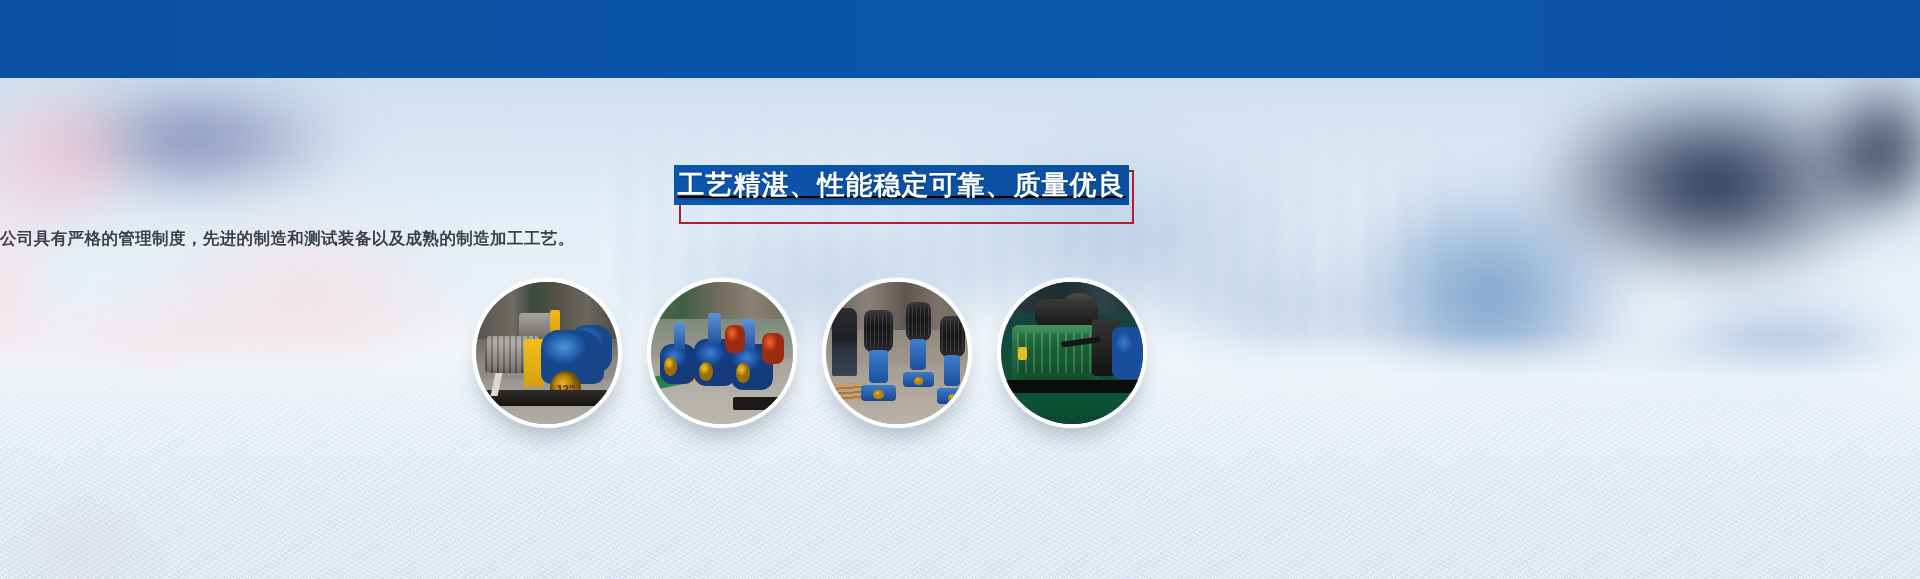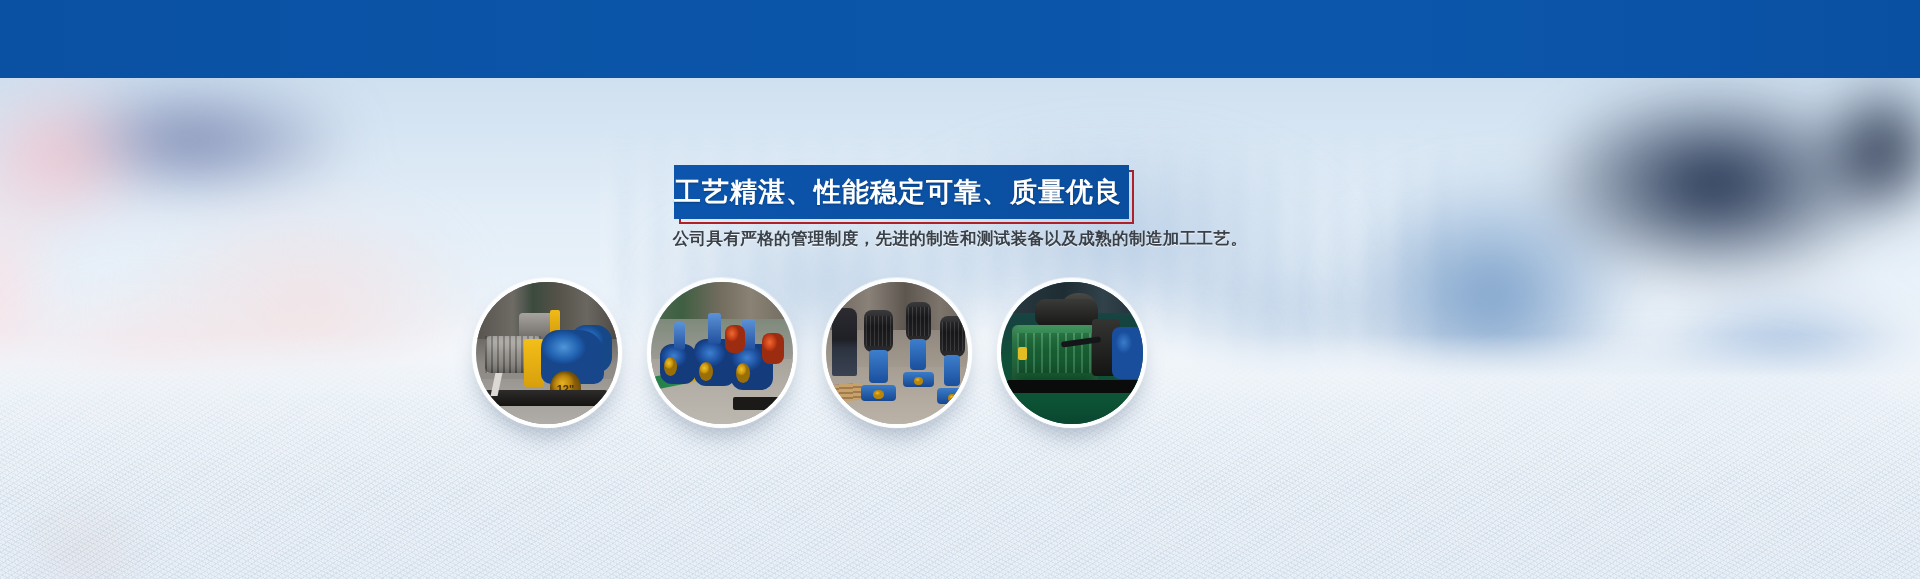--- a/index.html
+++ b/index.html
@@ -112,34 +112,35 @@
   .copy{position:absolute;left:0;top:78px;width:1920px;height:501px;z-index:30;}
 
   .headline-wrap{
     position:absolute;left:674px;top:87px;width:455px;height:54px;
   }
   .headline-shadow{
     position:absolute;left:5px;top:5px;width:455px;height:54px;
     border:2px solid #b02028;border-top-color:#8d2730;box-sizing:border-box;
   }
   .headline{
-    position:absolute;left:0;top:0;width:455px;height:54px;
+    position:absolute;left:0;top:0;width:455px;height:40px;
     background:#0b52a6;
     background-image:linear-gradient(90deg,#0c55ad 0%,#0b51a4 55%,#0a4e9f 100%);
-    display:flex;align-items:center;
+    display:flex;align-items:center;justify-content:center;
     box-sizing:border-box;
+    text-decoration:underline;
   }
   .headline span{
     color:#ffffff;font-size:27px;font-weight:bold;letter-spacing:1px;
     text-shadow:0 1px 2px rgba(0,0,0,.28);
     white-space:nowrap;
   }
 
   .subtitle{
-    position:absolute;left:0;top:150px;width:1920px;text-align:center;
+    position:absolute;left:0;top:150px;width:1920px;text-align:left;
   }
   .subtitle span{
     color:#3a4048;font-size:16.5px;font-weight:bold;letter-spacing:.4px;
     text-shadow:0 1px 1px rgba(255,255,255,.75);
     white-space:nowrap;
   }
 
   
   .circles{position:absolute;left:0;top:78px;width:1920px;height:501px;z-index:25;}
   .circle{

